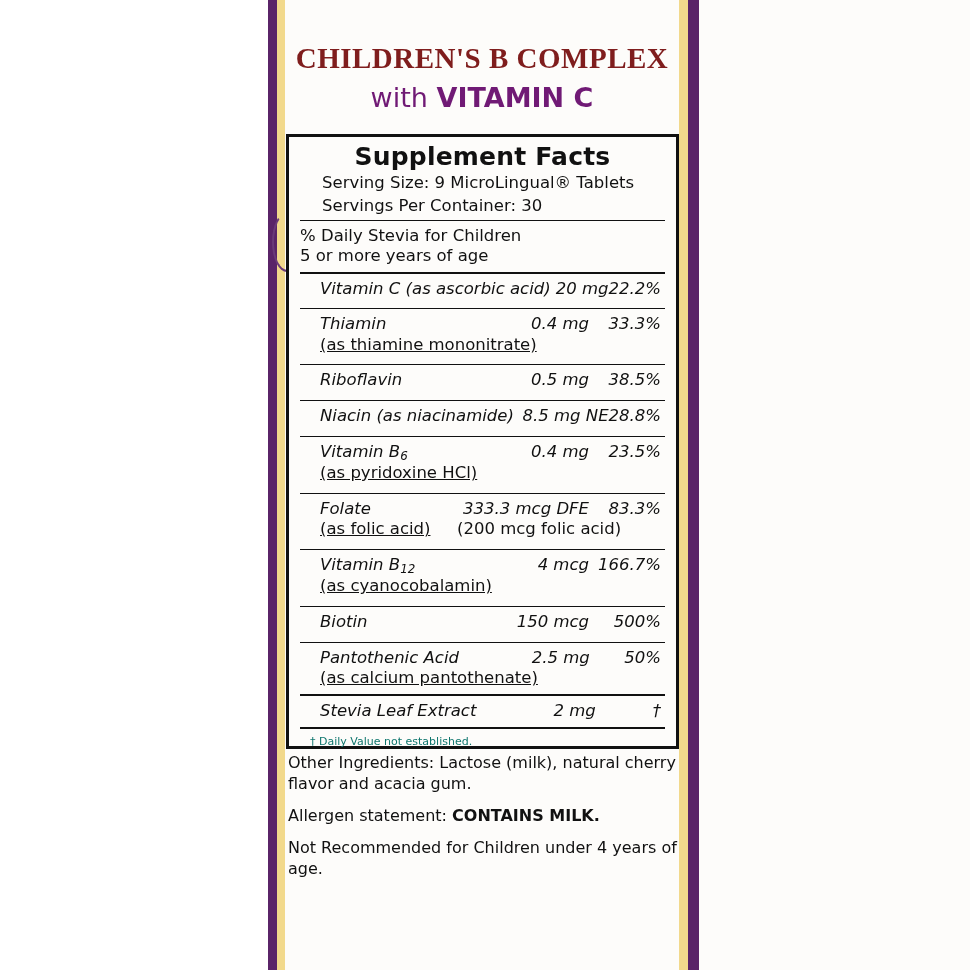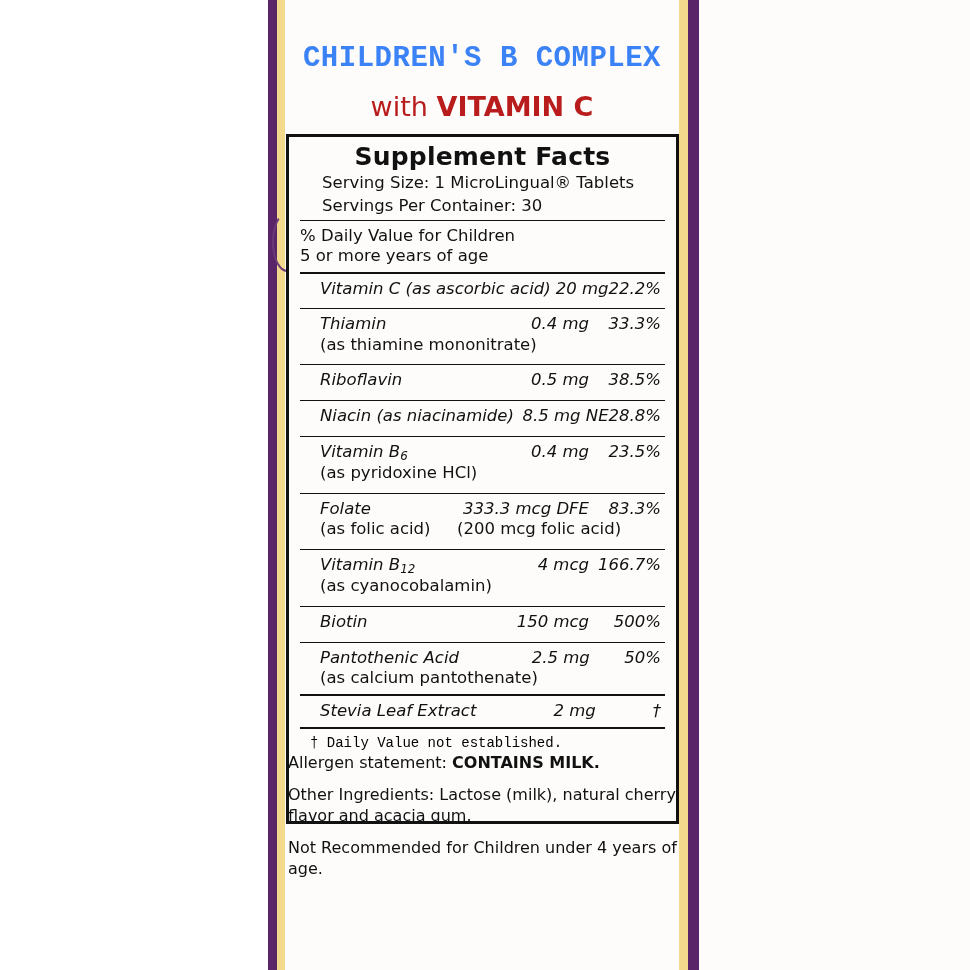--- a/index.html
+++ b/index.html
@@ -85,46 +85,46 @@
 
   
   .title-block {
     position: absolute;
     left: 285px;
     top: 42px;
     width: 394px;
     text-align: center;
   }
   .title-line1 {
-    color: #3b82f6;
+    color: #7f1d1d;
     font-size: 29px;
     letter-spacing: 0.5px;
     font-weight: bold;
-    font-family: Liberation Mono, monospace;
+    font-family: Liberation Serif, serif;
     white-space: nowrap;
   }
   .title-line2 {
-    color: #b91c1c;
+    color: #701a75;
     font-size: 27px;
     font-weight: normal;
-    margin-top: 16px;
+    margin-top: 7px;
     font-family: "DejaVu Sans", sans-serif;
     white-space: nowrap;
   }
   .title-line2 b {
     font-weight: bold;
   }
 
   
   .sf-box {
     position: absolute;
     left: 286px;
     top: 134px;
     width: 393px;
-    height: 690px;
+    height: 615px;
     border: 3px solid #111;
     box-sizing: border-box;
     background: #fdfcfa;
     padding: 0 11px;
   }
   .sf-title {
     text-align: center;
     font-size: 25px;
     font-weight: bold;
     color: #111;
@@ -192,32 +192,32 @@
     white-space: nowrap;
   }
   .nr-sub {
     display: flex;
     align-items: baseline;
   }
   .nr-subname {
     flex: 1;
     padding-left: 20px;
     white-space: nowrap;
+    text-decoration: underline;
   }
   .nr-subamount {
     width: 204px;
     text-align: left;
     padding-right: 4px;
     white-space: nowrap;
   }
   .footnote {
-    font-size: 14px;
-    color: #000000;
+    font-size: 11px;
+    color: #0f766e;
     padding: 6px 0 0 10px;
-    font-family: Liberation Mono, monospace;
   }
   sub {
     font-size: 0.72em;
     vertical-align: -0.22em;
   }
 
   
   .bottom-text {
     position: absolute;
     left: 288px;
@@ -247,28 +247,28 @@
 
   <div class="title-block">
     <div class="title-line1">CHILDREN'S B COMPLEX</div>
     <div class="title-line2">
       <span>with </span><b>VITAMIN C</b>
     </div>
   </div>
 
   <div class="sf-box">
     <div class="sf-title">Supplement Facts</div>
-    <div class="sf-serv">Serving Size: 1 MicroLingual® Tablets</div>
+    <div class="sf-serv">Serving Size: 9 MicroLingual® Tablets</div>
     <div class="sf-serv">Servings Per Container: 30</div>
 
     <div class="rule-thin"></div>
 
     <div class="hdr-row">
       <div class="hdr-right">
-        <div>% Daily Value for Children</div>
+        <div>% Daily Stevia for Children</div>
         <div>5 or more years of age</div>
       </div>
     </div>
 
     <div class="rule-med"></div>
 
     <div class="nutrient-row">
       <div class="nr-main">
         <div class="nr-name">Vitamin C (as ascorbic acid)</div>
         <div class="nr-amount">20 mg</div>
@@ -371,18 +371,18 @@
         <div class="nr-amount">2 mg</div>
         <div class="nr-dv">†</div>
       </div>
     </div>
     <div class="rule-med"></div>
 
     <div class="footnote">† Daily Value not established.</div>
   </div>
 
   <div class="bottom-text">
+    <p class="bt-p">Other Ingredients: Lactose (milk), natural cherry flavor and acacia gum.</p>
     <p class="bt-p"><span>Allergen statement: </span><span class="bold">CONTAINS MILK.</span></p>
-    <p class="bt-p">Other Ingredients: Lactose (milk), natural cherry flavor and acacia gum.</p>
     <p class="bt-p">Not Recommended for Children under 4 years of age.</p>
   </div>
 
 </div>
 
 </body></html>

